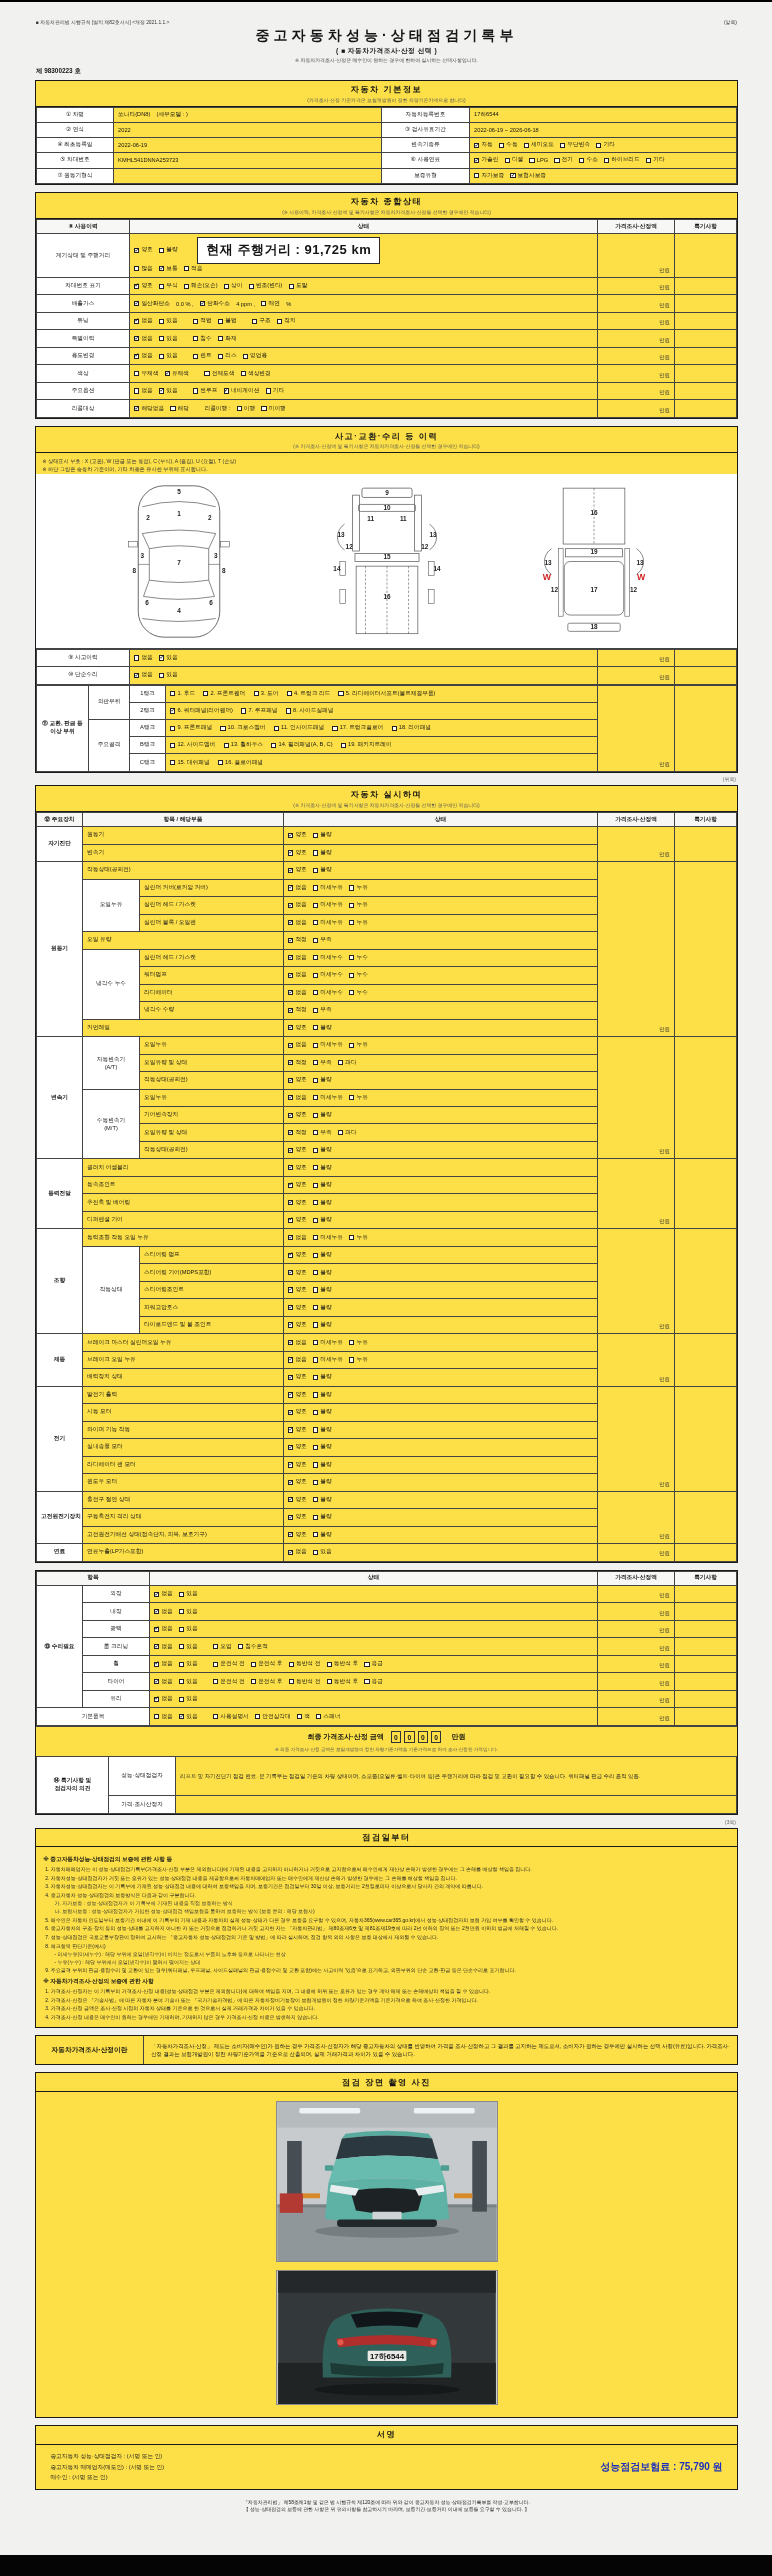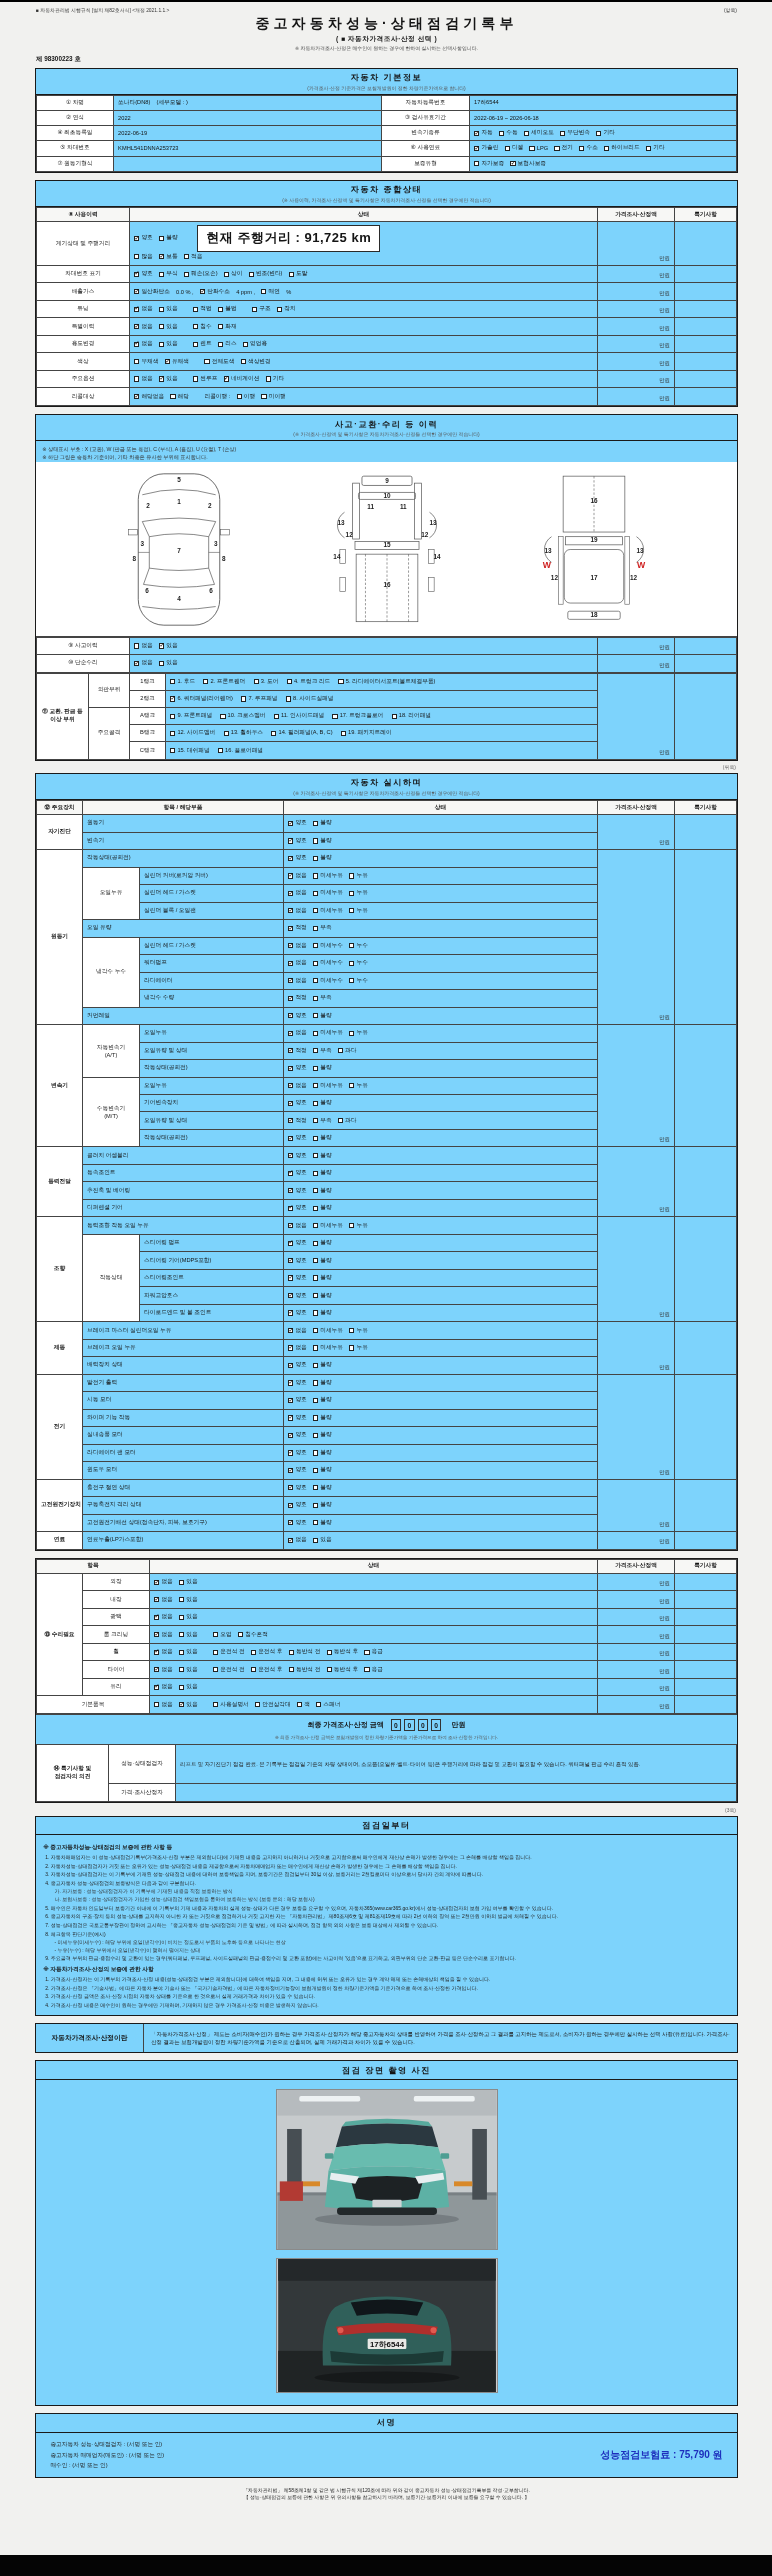--- a/index.html
+++ b/index.html
@@ -1,25 +1,25 @@
 <!DOCTYPE html>
 <html style="font-size:8.2px"><head>
 <meta charset="utf-8">
 <style>
   *{box-sizing:border-box;margin:0;padding:0}
   html,body{width:773px}
   body{height:2576px;background:#f1f1ef;font-family:"Liberation Sans","DejaVu Sans",sans-serif;color:#151515;position:relative;overflow:hidden}
   .topbar{height:2.1px;background:#000}
-  .sheet{width:703px;margin:0 auto;padding-top:3.1px}
+  .sheet{width:703px;margin:12px auto;padding-top:3.1px}
   .doc-top{display:flex;justify-content:space-between;font-size:4.9px;color:#333;padding:1.5px 1px 0}
   .doc-title{text-align:center;font-size:14px;font-weight:800;letter-spacing:4.1px;margin-top:2.1px}
   .doc-sub{text-align:center;font-size:6.7px;font-weight:700;margin-top:2.1px;letter-spacing:0.5px}
   .doc-note{text-align:center;font-size:4.9px;color:#444;margin-top:1.5px}
   .doc-no{font-size:6.4px;font-weight:700;margin:4.1px 0 3.1px 1px}
-  .sec{background:#7dd3fc;border:0.8px solid #1a1a1a;margin-bottom:7.2px}
+  .sec{background:#fde047;border:0.8px solid #1a1a1a;margin-bottom:7.2px}
   .sec-head{border-bottom:0.6px solid #1a1a1a;text-align:center;padding:3.6px 3.1px 3.1px}
   .sec-title{font-size:8.2px;font-weight:800;letter-spacing:1.5px}
   .sec-sub{font-size:4.9px;color:#555;display:block;margin-top:1.5px}
   .legend{font-size:5.2px;color:#333;padding:3.6px 6.2px 1.5px;line-height:1.55}
   table{border-collapse:collapse;width:100%;table-layout:fixed}
   td,th{border:0.5px solid #444;font-size:5.7px;padding:3.1px 4.1px;vertical-align:middle;word-break:keep-all}
   th{background:#f7f7f5;font-weight:700;text-align:center;padding:2.6px 2.1px}
   td.lab{text-align:center;background:#fff}
   td.grp{font-weight:700}
   td.sub{text-align:center;white-space:pre-line}

